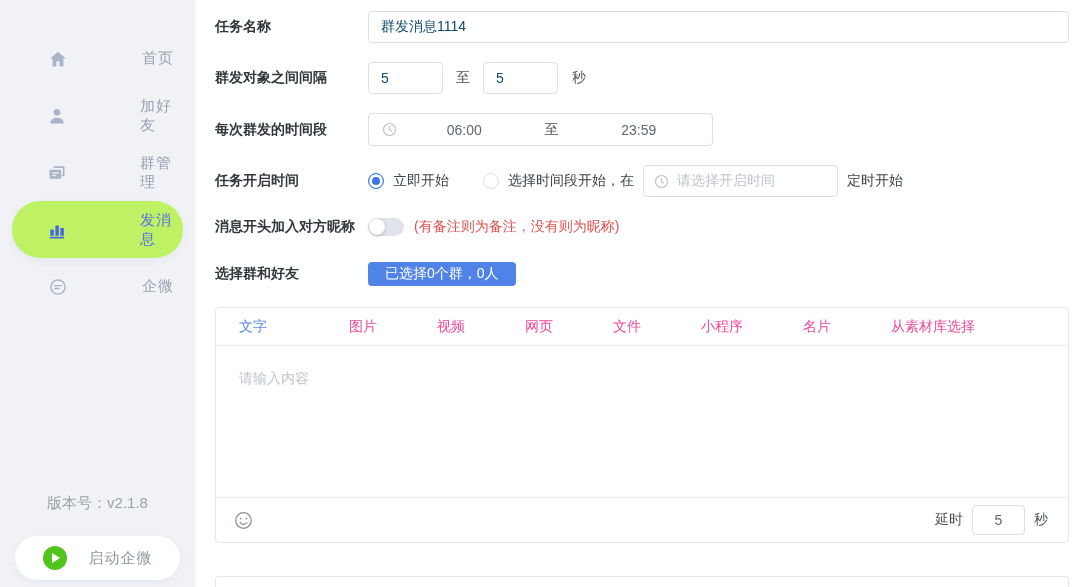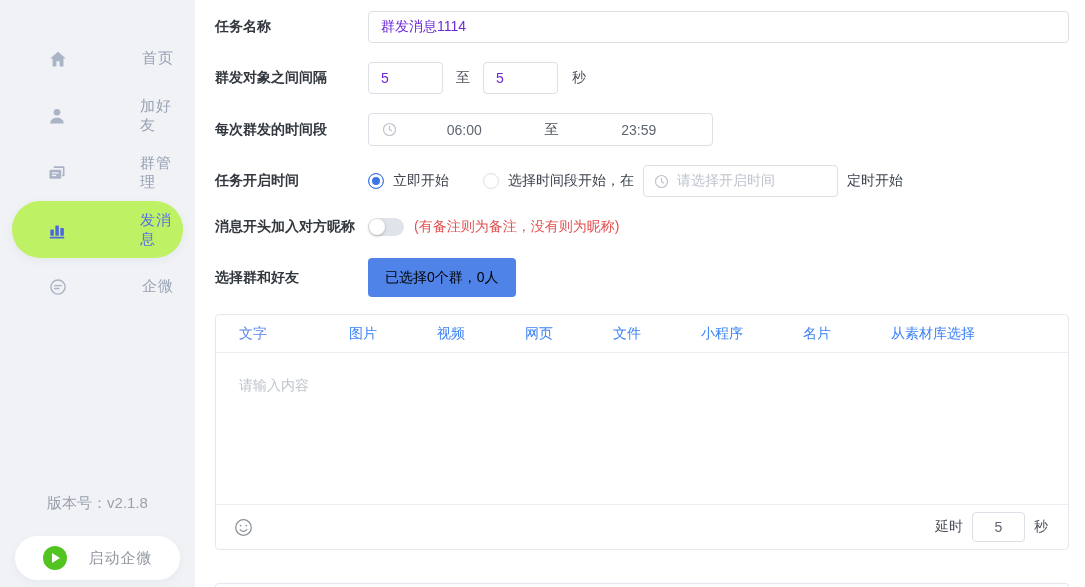--- a/index.html
+++ b/index.html
@@ -46,21 +46,21 @@
   }
   .launch-lbl { color: #8f959f; font-size: 15px; letter-spacing: 1px; }
 
   
   .main { flex: 1; padding: 11px 16px 0 20px; }
   .frow { display: flex; align-items: center; margin-bottom: 19px; min-height: 32px; }
   .flabel { width: 153px; font-weight: 700; color: #33383f; flex-shrink: 0; }
 
   .txt-input {
     height: 32px; border: 1px solid #dcdfe6; border-radius: 4px;
-    padding: 0 12px; font-size: 14px; color: #6d28d9; outline: none;
+    padding: 0 12px; font-size: 14px; color: #0c4a6e; outline: none;
     font-family: "Liberation Sans", "DejaVu Sans", sans-serif; background: #fff;
   }
   .txt-input::placeholder { color: #bfc4cc; }
   .w-full { flex: 1; }
   .w-small { width: 75px; }
   .sep { margin: 0 13px; color: #4a4f58; }
   .unit { margin-left: 14px; color: #4a4f58; }
 
   
   .range-picker {
@@ -96,34 +96,34 @@
     position: relative; cursor: pointer; flex-shrink: 0;
   }
   .toggle .knob {
     position: absolute; left: 1px; top: 1px; width: 16px; height: 16px;
     background: #fff; border-radius: 50%; box-shadow: 0 1px 3px rgba(0,0,0,0.25);
   }
   .hint-red { color: #e25050; margin-left: 10px; }
 
   
   .btn-primary {
-    height: 39px; background: #5083e7; border: none; border-radius: 4px;
-    color: #000000; font-size: 14px; padding: 0 17px; cursor: pointer;
+    height: 24px; background: #5083e7; border: none; border-radius: 4px;
+    color: #ffffff; font-size: 14px; padding: 0 17px; cursor: pointer;
     font-family: "Liberation Sans", "DejaVu Sans", sans-serif;
   }
 
   
   .panel {
     margin-top: 17px; border: 1px solid #e4e7ed; border-radius: 4px; background: #fff;
   }
   .tabbar {
     height: 38px; display: flex; align-items: center; padding: 0 23px;
     border-bottom: 1px solid #eceef3;
   }
-  .tab { color: #3b82f6; cursor: pointer; margin-right: 60px; white-space: nowrap; }
+  .tab { color: #ec4899; cursor: pointer; margin-right: 60px; white-space: nowrap; }
   .tab.first { margin-right: 82px; }
   .tab.active { color: #5b85e8; }
   .compose-area { height: 151px; padding: 24px 23px; color: #bfc4cc; cursor: text; }
   .panel-footer {
     height: 45px; border-top: 1px solid #eceef3; display: flex; align-items: center;
     padding: 0 20px 0 18px;
   }
   .emoji-btn { width: 19px; height: 19px; color: #8a9099; cursor: pointer; }
   .footer-right { margin-left: auto; display: flex; align-items: center; color: #4a4f58; }
   .delay-input {

